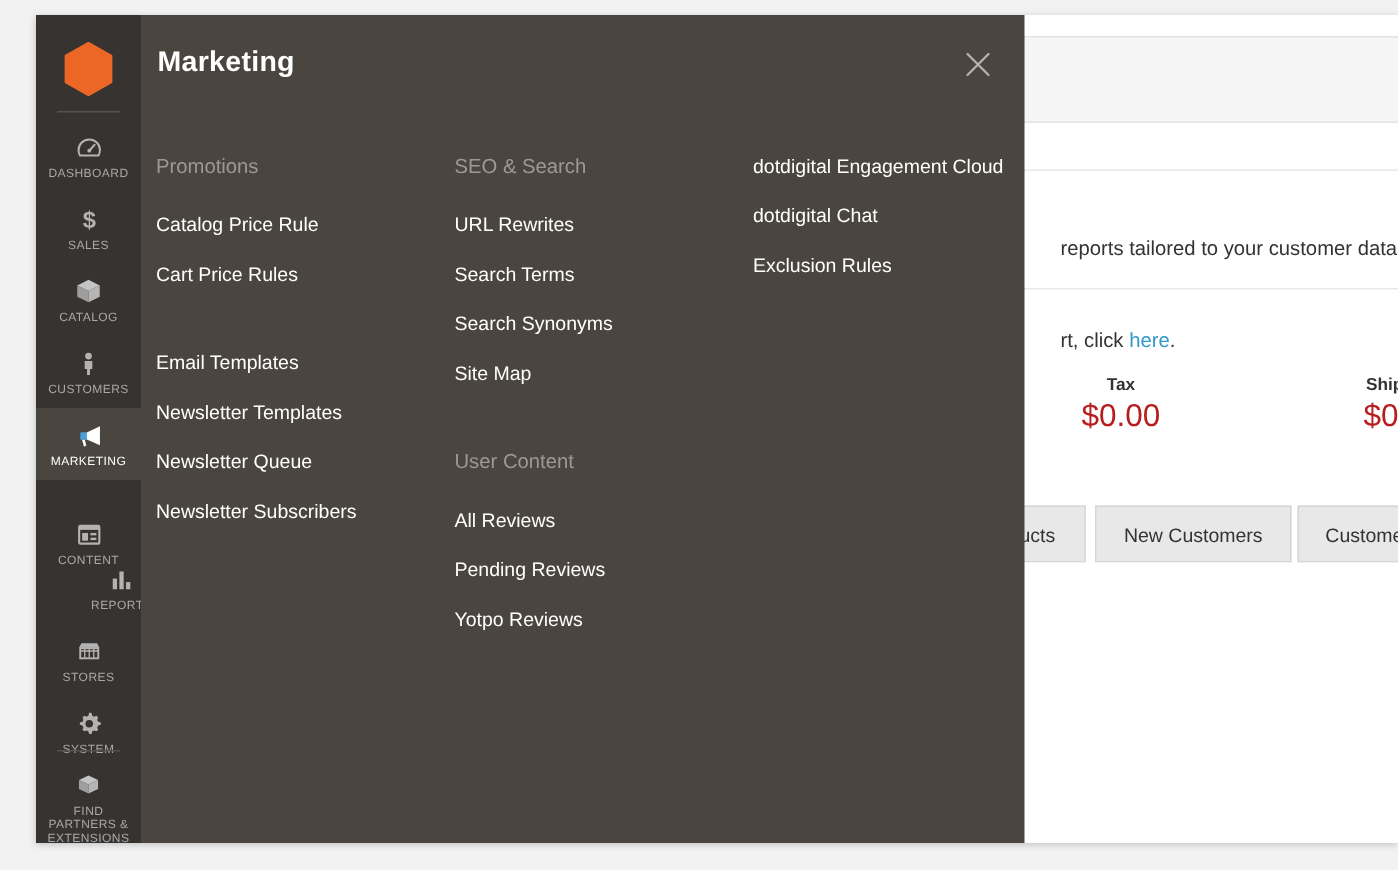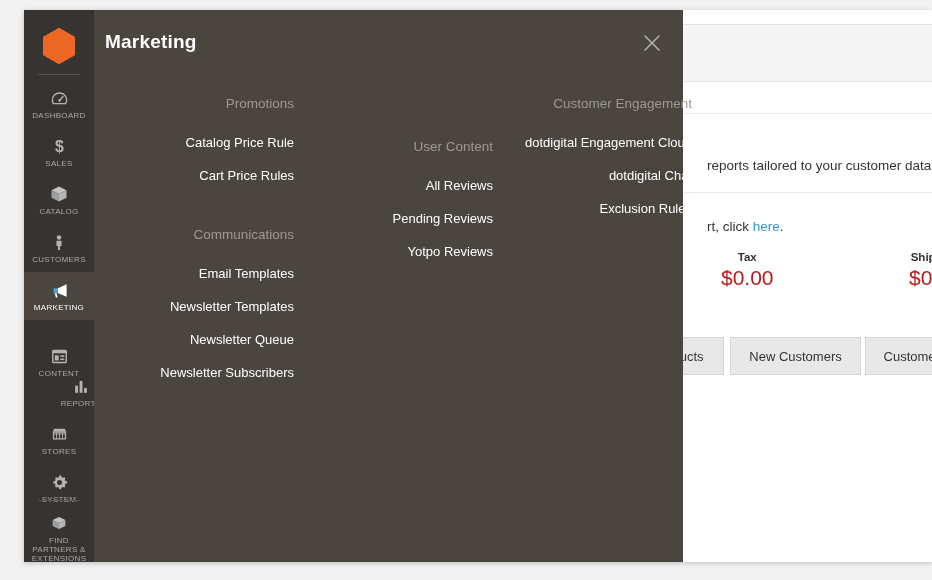--- a/index.html
+++ b/index.html
@@ -142,21 +142,21 @@
   }
   #panel-close {
     position: absolute; right: 20px; top: 22px;
     width: 22px; height: 22px; cursor: pointer;
     display: flex; align-items: center; justify-content: center;
   }
   #panel-columns {
     position: absolute; left: 0; top: 78px;
     width: 589px; height: 474px;
   }
-  .menu-col { position: absolute; top: 8px; width: 190px; text-align: right; }
+  .menu-col { position: absolute; top: 15px; width: 190px; }
   .menu-col.c1 { left: 10px; }
   .menu-col.c2 { left: 209px; }
   .menu-col.c3 { left: 408px; }
 
   .menu-group { margin-bottom: 0; }
   .menu-group-title {
     font-size: 13.5px; color: #9e9894;
     padding: 0 0 0 0; line-height: 16px;
     margin-bottom: 23px;
   }
@@ -355,40 +355,45 @@
 
     <div id="panel-columns">
 
       <div class="menu-col c1">
         <div class="menu-group">
           <div class="menu-group-title">Promotions</div>
           <a class="menu-link" href="#">Catalog Price Rule</a>
           <a class="menu-link" href="#">Cart Price Rules</a>
         </div>
         <div class="menu-group spaced">
-          <div class="menu-group-title">Communications</div>
           <a class="menu-link" href="#">Email Templates</a>
           <a class="menu-link" href="#">Newsletter Templates</a>
           <a class="menu-link" href="#">Newsletter Queue</a>
           <a class="menu-link" href="#">Newsletter Subscribers</a>
         </div>
       </div>
 
       <div class="menu-col c2">
+        <div class="menu-group">
+          <div class="menu-group-title">SEO &amp; Search</div>
+          <a class="menu-link" href="#">URL Rewrites</a>
+          <a class="menu-link" href="#">Search Terms</a>
+          <a class="menu-link" href="#">Search Synonyms</a>
+          <a class="menu-link" href="#">Site Map</a>
+        </div>
         <div class="menu-group spaced">
           <div class="menu-group-title">User Content</div>
           <a class="menu-link" href="#">All Reviews</a>
           <a class="menu-link" href="#">Pending Reviews</a>
           <a class="menu-link" href="#">Yotpo Reviews</a>
         </div>
       </div>
 
       <div class="menu-col c3">
         <div class="menu-group">
-          <div class="menu-group-title">Customer Engagement</div>
           <a class="menu-link" href="#">dotdigital Engagement Cloud</a>
           <a class="menu-link" href="#">dotdigital Chat</a>
           <a class="menu-link" href="#">Exclusion Rules</a>
         </div>
       </div>
 
     </div>
   </div>
 
 </div>

